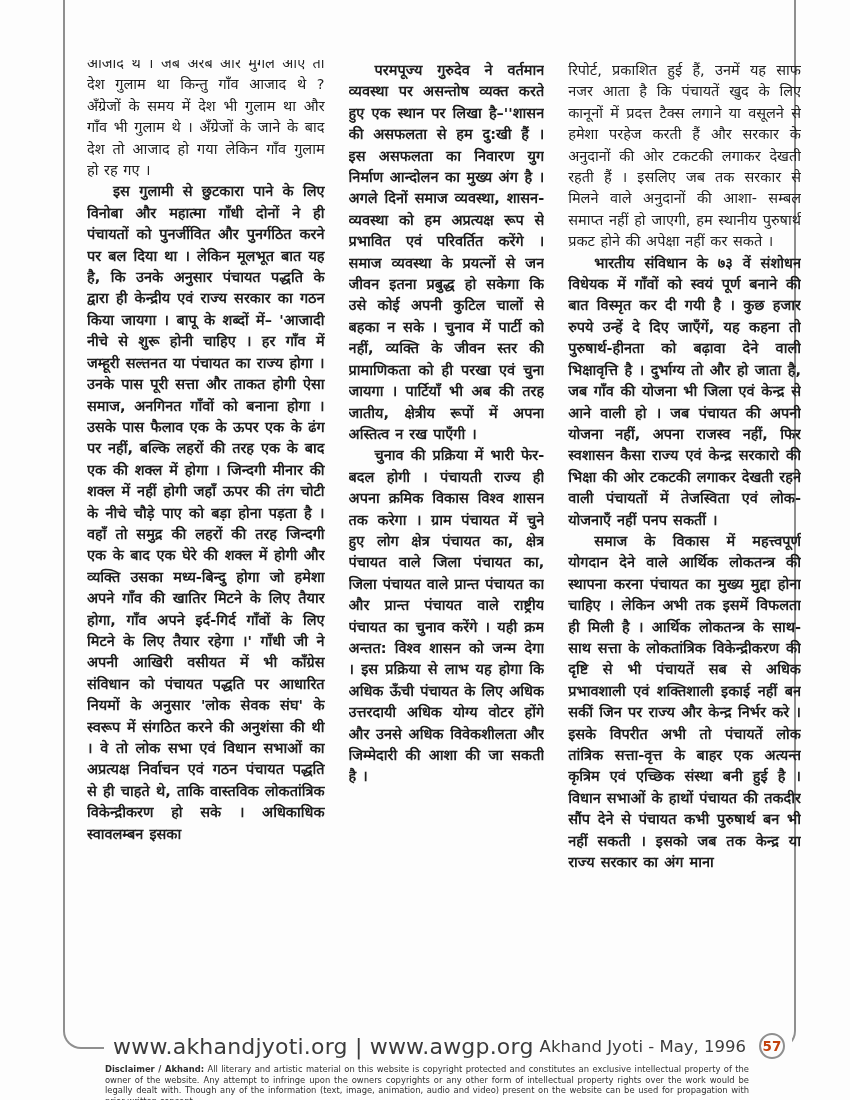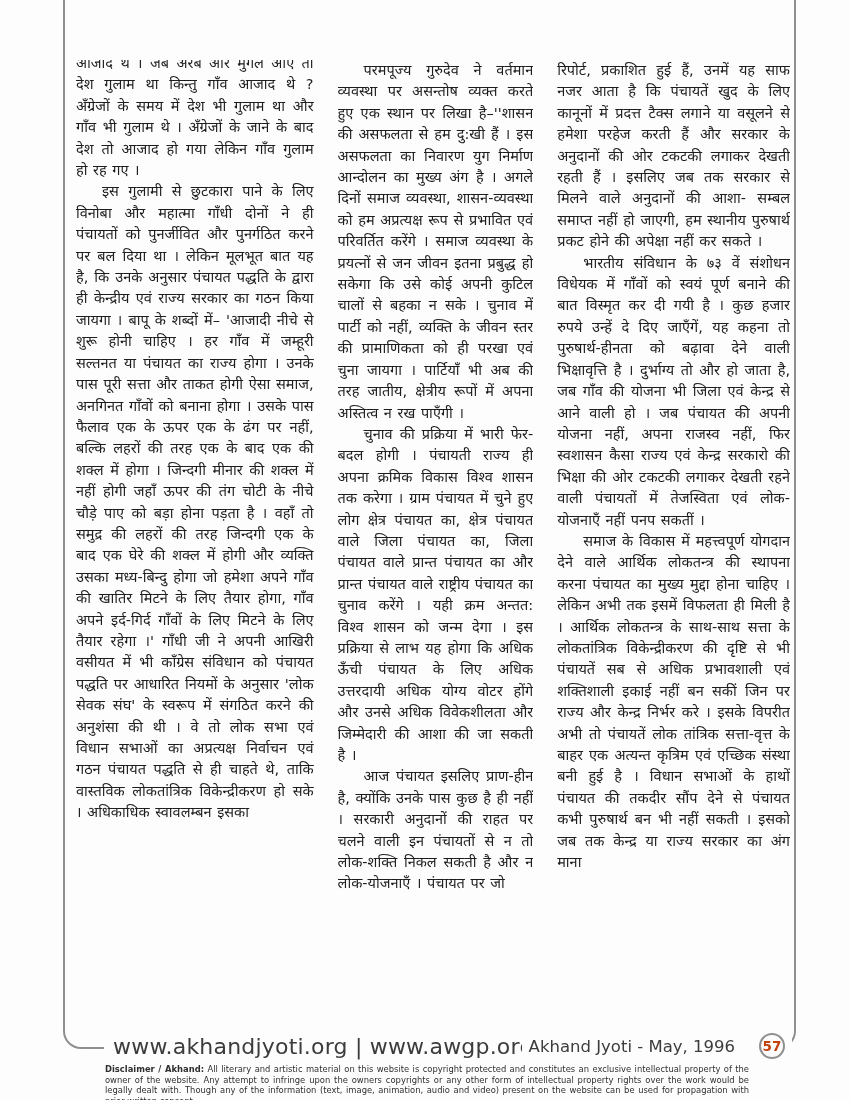--- a/index.html
+++ b/index.html
@@ -10,44 +10,44 @@
   }
   
   .frame{
     position:absolute;left:63px;right:54px;top:-40px;bottom:51px;
     border:2px solid #8f8f8f;border-top:none;
     border-radius:0 0 18px 18px;
     pointer-events:none;
   }
   
   .columns{
-    position:absolute;left:76px;top:60px;width:714px;height:980px;
+    position:absolute;left:87px;top:60px;width:714px;height:980px;
     display:flex;gap:24px;overflow:hidden;
   }
   .col{overflow:hidden;}
   .col-left{width:249px;}
   .col-mid{width:205px;}
   .col-right{width:244px;}
   .clip-top{margin-top:-7px;}
   .col p{
     margin:0;text-align:justify;
     font-size:14.5px;line-height:21.4px;color:#1d1d1d;
     word-spacing:1px;
   }
-  .col p.indent{text-indent:26px;}
+  .col p.indent{text-indent:26px;font-weight:bold;}
   
   .footer-left{
     position:absolute;top:1035px;left:104px;height:22px;
     display:flex;align-items:center;
     background:#fdfdfd;padding:0 9px;
     font-size:22px;color:#3c3c3c;letter-spacing:.2px;
   }
   .footer-right{
     position:absolute;top:1032px;right:58px;height:28px;
-    display:flex;align-items:center;gap:24px;
+    display:flex;align-items:center;gap:13px;
     background:#fdfdfd;padding:0 7px;
     font-size:16.5px;color:#3c3c3c;
   }
   .page-circle{
     width:26px;height:26px;border:2.5px solid #8f8f8f;border-radius:50%;
     background:#fdfdfd;display:flex;align-items:center;justify-content:center;
     font-size:13.5px;font-weight:bold;color:#c2410c;box-sizing:border-box;
   }
   
   .disclaimer{
@@ -68,21 +68,20 @@
     <div class="col col-left">
       <div class="clip-top">
         <p>आजाद थे । जब अरब और मुगल आए तो देश गुलाम था किन्तु गाँव आजाद थे ? अँग्रेजों के समय में देश भी गुलाम था और गाँव भी गुलाम थे । अँग्रेजों के जाने के बाद देश तो आजाद हो गया लेकिन गाँव गुलाम हो रह गए ।</p>
         <p class="indent">इस गुलामी से छुटकारा पाने के लिए विनोबा और महात्मा गाँधी दोनों ने ही पंचायतों को पुनर्जीवित और पुनर्गठित करने पर बल दिया था । लेकिन मूलभूत बात यह है, कि उनके अनुसार पंचायत पद्धति के द्वारा ही केन्द्रीय एवं राज्य सरकार का गठन किया जायगा । बापू के शब्दों में– 'आजादी नीचे से शुरू होनी चाहिए । हर गाँव में जम्हूरी सल्तनत या पंचायत का राज्य होगा । उनके पास पूरी सत्ता और ताकत होगी ऐसा समाज, अनगिनत गाँवों को बनाना होगा । उसके पास फैलाव एक के ऊपर एक के ढंग पर नहीं, बल्कि लहरों की तरह एक के बाद एक की शक्ल में होगा । जिन्दगी मीनार की शक्ल में नहीं होगी जहाँ ऊपर की तंग चोटी के नीचे चौड़े पाए को बड़ा होना पड़ता है । वहाँ तो समुद्र की लहरों की तरह जिन्दगी एक के बाद एक घेरे की शक्ल में होगी और व्यक्ति उसका मध्य-बिन्दु होगा जो हमेशा अपने गाँव की खातिर मिटने के लिए तैयार होगा, गाँव अपने इर्द-गिर्द गाँवों के लिए मिटने के लिए तैयार रहेगा ।' गाँधी जी ने अपनी आखिरी वसीयत में भी काँग्रेस संविधान को पंचायत पद्धति पर आधारित नियमों के अनुसार 'लोक सेवक संघ' के स्वरूप में संगठित करने की अनुशंसा की थी । वे तो लोक सभा एवं विधान सभाओं का अप्रत्यक्ष निर्वाचन एवं गठन पंचायत पद्धति से ही चाहते थे, ताकि वास्तविक लोकतांत्रिक विकेन्द्रीकरण हो सके । अधिकाधिक स्वावलम्बन इसका</p>
       </div>
     </div>
 
     <div class="col col-mid">
       <p class="indent">परमपूज्य गुरुदेव ने वर्तमान व्यवस्था पर असन्तोष व्यक्त करते हुए एक स्थान पर लिखा है–''शासन की असफलता से हम दु:खी हैं । इस असफलता का निवारण युग निर्माण आन्दोलन का मुख्य अंग है । अगले दिनों समाज व्यवस्था, शासन-व्यवस्था को हम अप्रत्यक्ष रूप से प्रभावित एवं परिवर्तित करेंगे । समाज व्यवस्था के प्रयत्नों से जन जीवन इतना प्रबुद्ध हो सकेगा कि उसे कोई अपनी कुटिल चालों से बहका न सके । चुनाव में पार्टी को नहीं, व्यक्ति के जीवन स्तर की प्रामाणिकता को ही परखा एवं चुना जायगा । पार्टियाँ भी अब की तरह जातीय, क्षेत्रीय रूपों में अपना अस्तित्व न रख पाएँगी ।</p>
       <p class="indent">चुनाव की प्रक्रिया में भारी फेर-बदल होगी । पंचायती राज्य ही अपना क्रमिक विकास विश्व शासन तक करेगा । ग्राम पंचायत में चुने हुए लोग क्षेत्र पंचायत का, क्षेत्र पंचायत वाले जिला पंचायत का, जिला पंचायत वाले प्रान्त पंचायत का और प्रान्त पंचायत वाले राष्ट्रीय पंचायत का चुनाव करेंगे । यही क्रम अन्तत: विश्व शासन को जन्म देगा । इस प्रक्रिया से लाभ यह होगा कि अधिक ऊँची पंचायत के लिए अधिक उत्तरदायी अधिक योग्य वोटर होंगे और उनसे अधिक विवेकशीलता और जिम्मेदारी की आशा की जा सकती है ।</p>
-      <p class="indent">आज पंचायत इसलिए प्राण-हीन है, क्योंकि उनके पास कुछ है ही नहीं । सरकारी अनुदानों की राहत पर चलने वाली इन पंचायतों से न तो लोक-शक्ति निकल सकती है और न लोक-योजनाएँ । पंचायत पर जो</p>
     </div>
 
     <div class="col col-right">
       <p>रिपोर्ट, प्रकाशित हुई हैं, उनमें यह साफ नजर आता है कि पंचायतें खुद के लिए कानूनों में प्रदत्त टैक्स लगाने या वसूलने से हमेशा परहेज करती हैं और सरकार के अनुदानों की ओर टकटकी लगाकर देखती रहती हैं । इसलिए जब तक सरकार से मिलने वाले अनुदानों की आशा- सम्बल समाप्त नहीं हो जाएगी, हम स्थानीय पुरुषार्थ प्रकट होने की अपेक्षा नहीं कर सकते ।</p>
       <p class="indent">भारतीय संविधान के ७३ वें संशोधन विधेयक में गाँवों को स्वयं पूर्ण बनाने की बात विस्मृत कर दी गयी है । कुछ हजार रुपये उन्हें दे दिए जाएँगें, यह कहना तो पुरुषार्थ-हीनता को बढ़ावा देने वाली भिक्षावृत्ति है । दुर्भाग्य तो और हो जाता है, जब गाँव की योजना भी जिला एवं केन्द्र से आने वाली हो । जब पंचायत की अपनी योजना नहीं, अपना राजस्व नहीं, फिर स्वशासन कैसा राज्य एवं केन्द्र सरकारो की भिक्षा की ओर टकटकी लगाकर देखती रहने वाली पंचायतों में तेजस्विता एवं लोक-योजनाएँ नहीं पनप सकतीं ।</p>
       <p class="indent">समाज के विकास में महत्त्वपूर्ण योगदान देने वाले आर्थिक लोकतन्त्र की स्थापना करना पंचायत का मुख्य मुद्दा होना चाहिए । लेकिन अभी तक इसमें विफलता ही मिली है । आर्थिक लोकतन्त्र के साथ-साथ सत्ता के लोकतांत्रिक विकेन्द्रीकरण की दृष्टि से भी पंचायतें सब से अधिक प्रभावशाली एवं शक्तिशाली इकाई नहीं बन सकीं जिन पर राज्य और केन्द्र निर्भर करे । इसके विपरीत अभी तो पंचायतें लोक तांत्रिक सत्ता-वृत्त के बाहर एक अत्यन्त कृत्रिम एवं एच्छिक संस्था बनी हुई है । विधान सभाओं के हाथों पंचायत की तकदीर सौंप देने से पंचायत कभी पुरुषार्थ बन भी नहीं सकती । इसको जब तक केन्द्र या राज्य सरकार का अंग माना</p>
     </div>
 
   </div>
 

